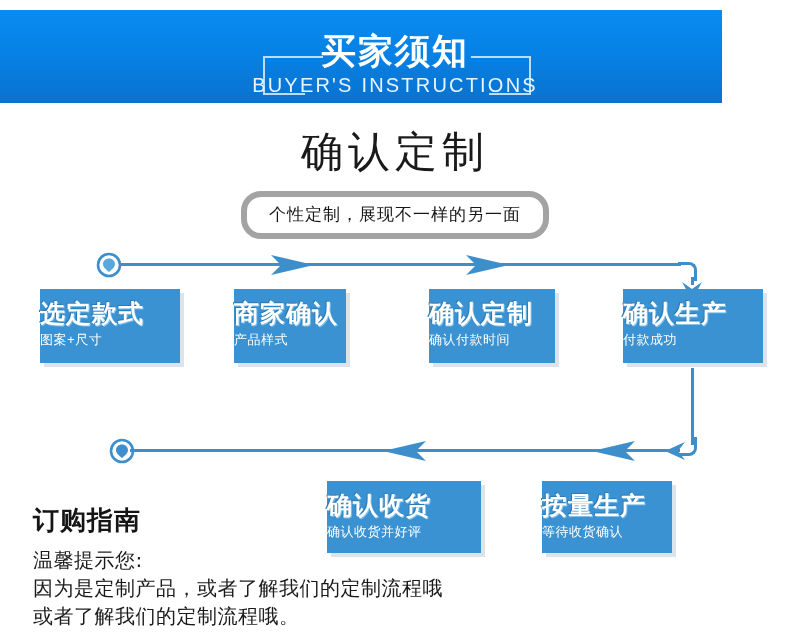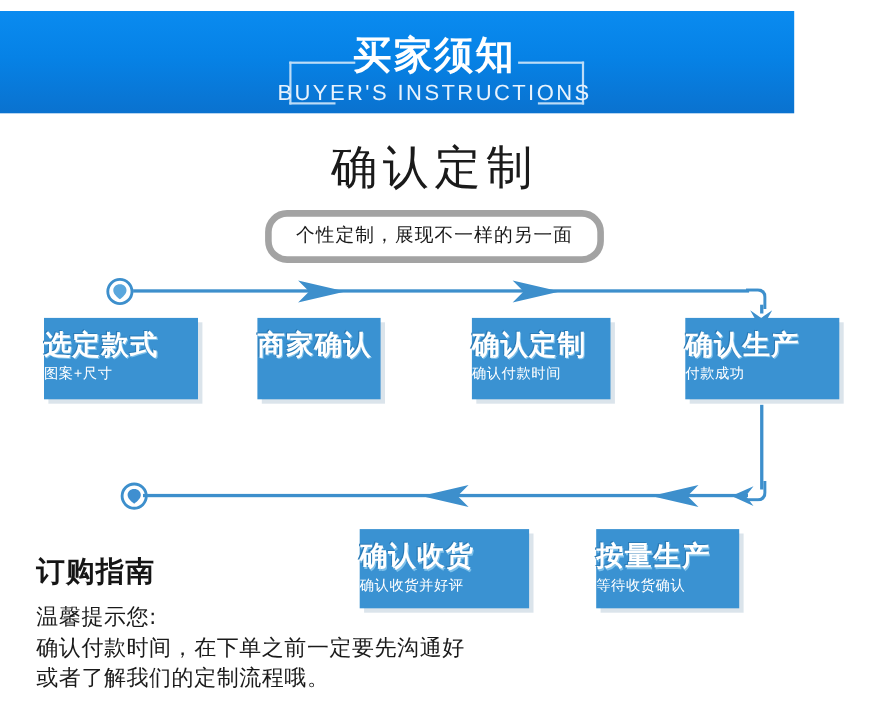--- a/index.html
+++ b/index.html
@@ -146,20 +146,21 @@
   <svg class="arrow" style="left:680px;top:280px;" width="24" height="22" viewBox="0 0 24 22">
     <path d="M2 2 L12 20 L22 2 L12 9 Z" fill="#3d8fcc"></path>
   </svg>
 
   <div class="box" style="left:40px;top:289px;width:140px;height:74px;">
     <div class="bt">选定款式</div>
     <div class="bs">图案+尺寸</div>
   </div>
   <div class="box" style="left:234px;top:289px;width:112px;height:74px;">
     <div class="bt">商家确认</div>
+    <div class="bs">产品样式</div>
   </div>
   <div class="box" style="left:429px;top:289px;width:126px;height:74px;">
     <div class="bt">确认定制</div>
     <div class="bs">确认付款时间</div>
   </div>
   <div class="box" style="left:623px;top:289px;width:140px;height:74px;">
     <div class="bt">确认生产</div>
     <div class="bs">付款成功</div>
   </div>
 
@@ -188,17 +189,17 @@
     <div class="bs">确认收货并好评</div>
   </div>
   <div class="box" style="left:542px;top:481px;width:130px;height:72px;">
     <div class="bt">按量生产</div>
     <div class="bs">等待收货确认</div>
   </div>
 
   <div class="guide-title">订购指南</div>
   <div class="guide-body">
     <div>温馨提示您:</div>
-    <div>确认付款时间，在下单之前一定要先沟通好</div>
+    <div>因为是定制产品，或者了解我们的定制流程哦</div>
     <div>或者了解我们的定制流程哦。</div>
   </div>
 
 </div>
 
 </body></html>

